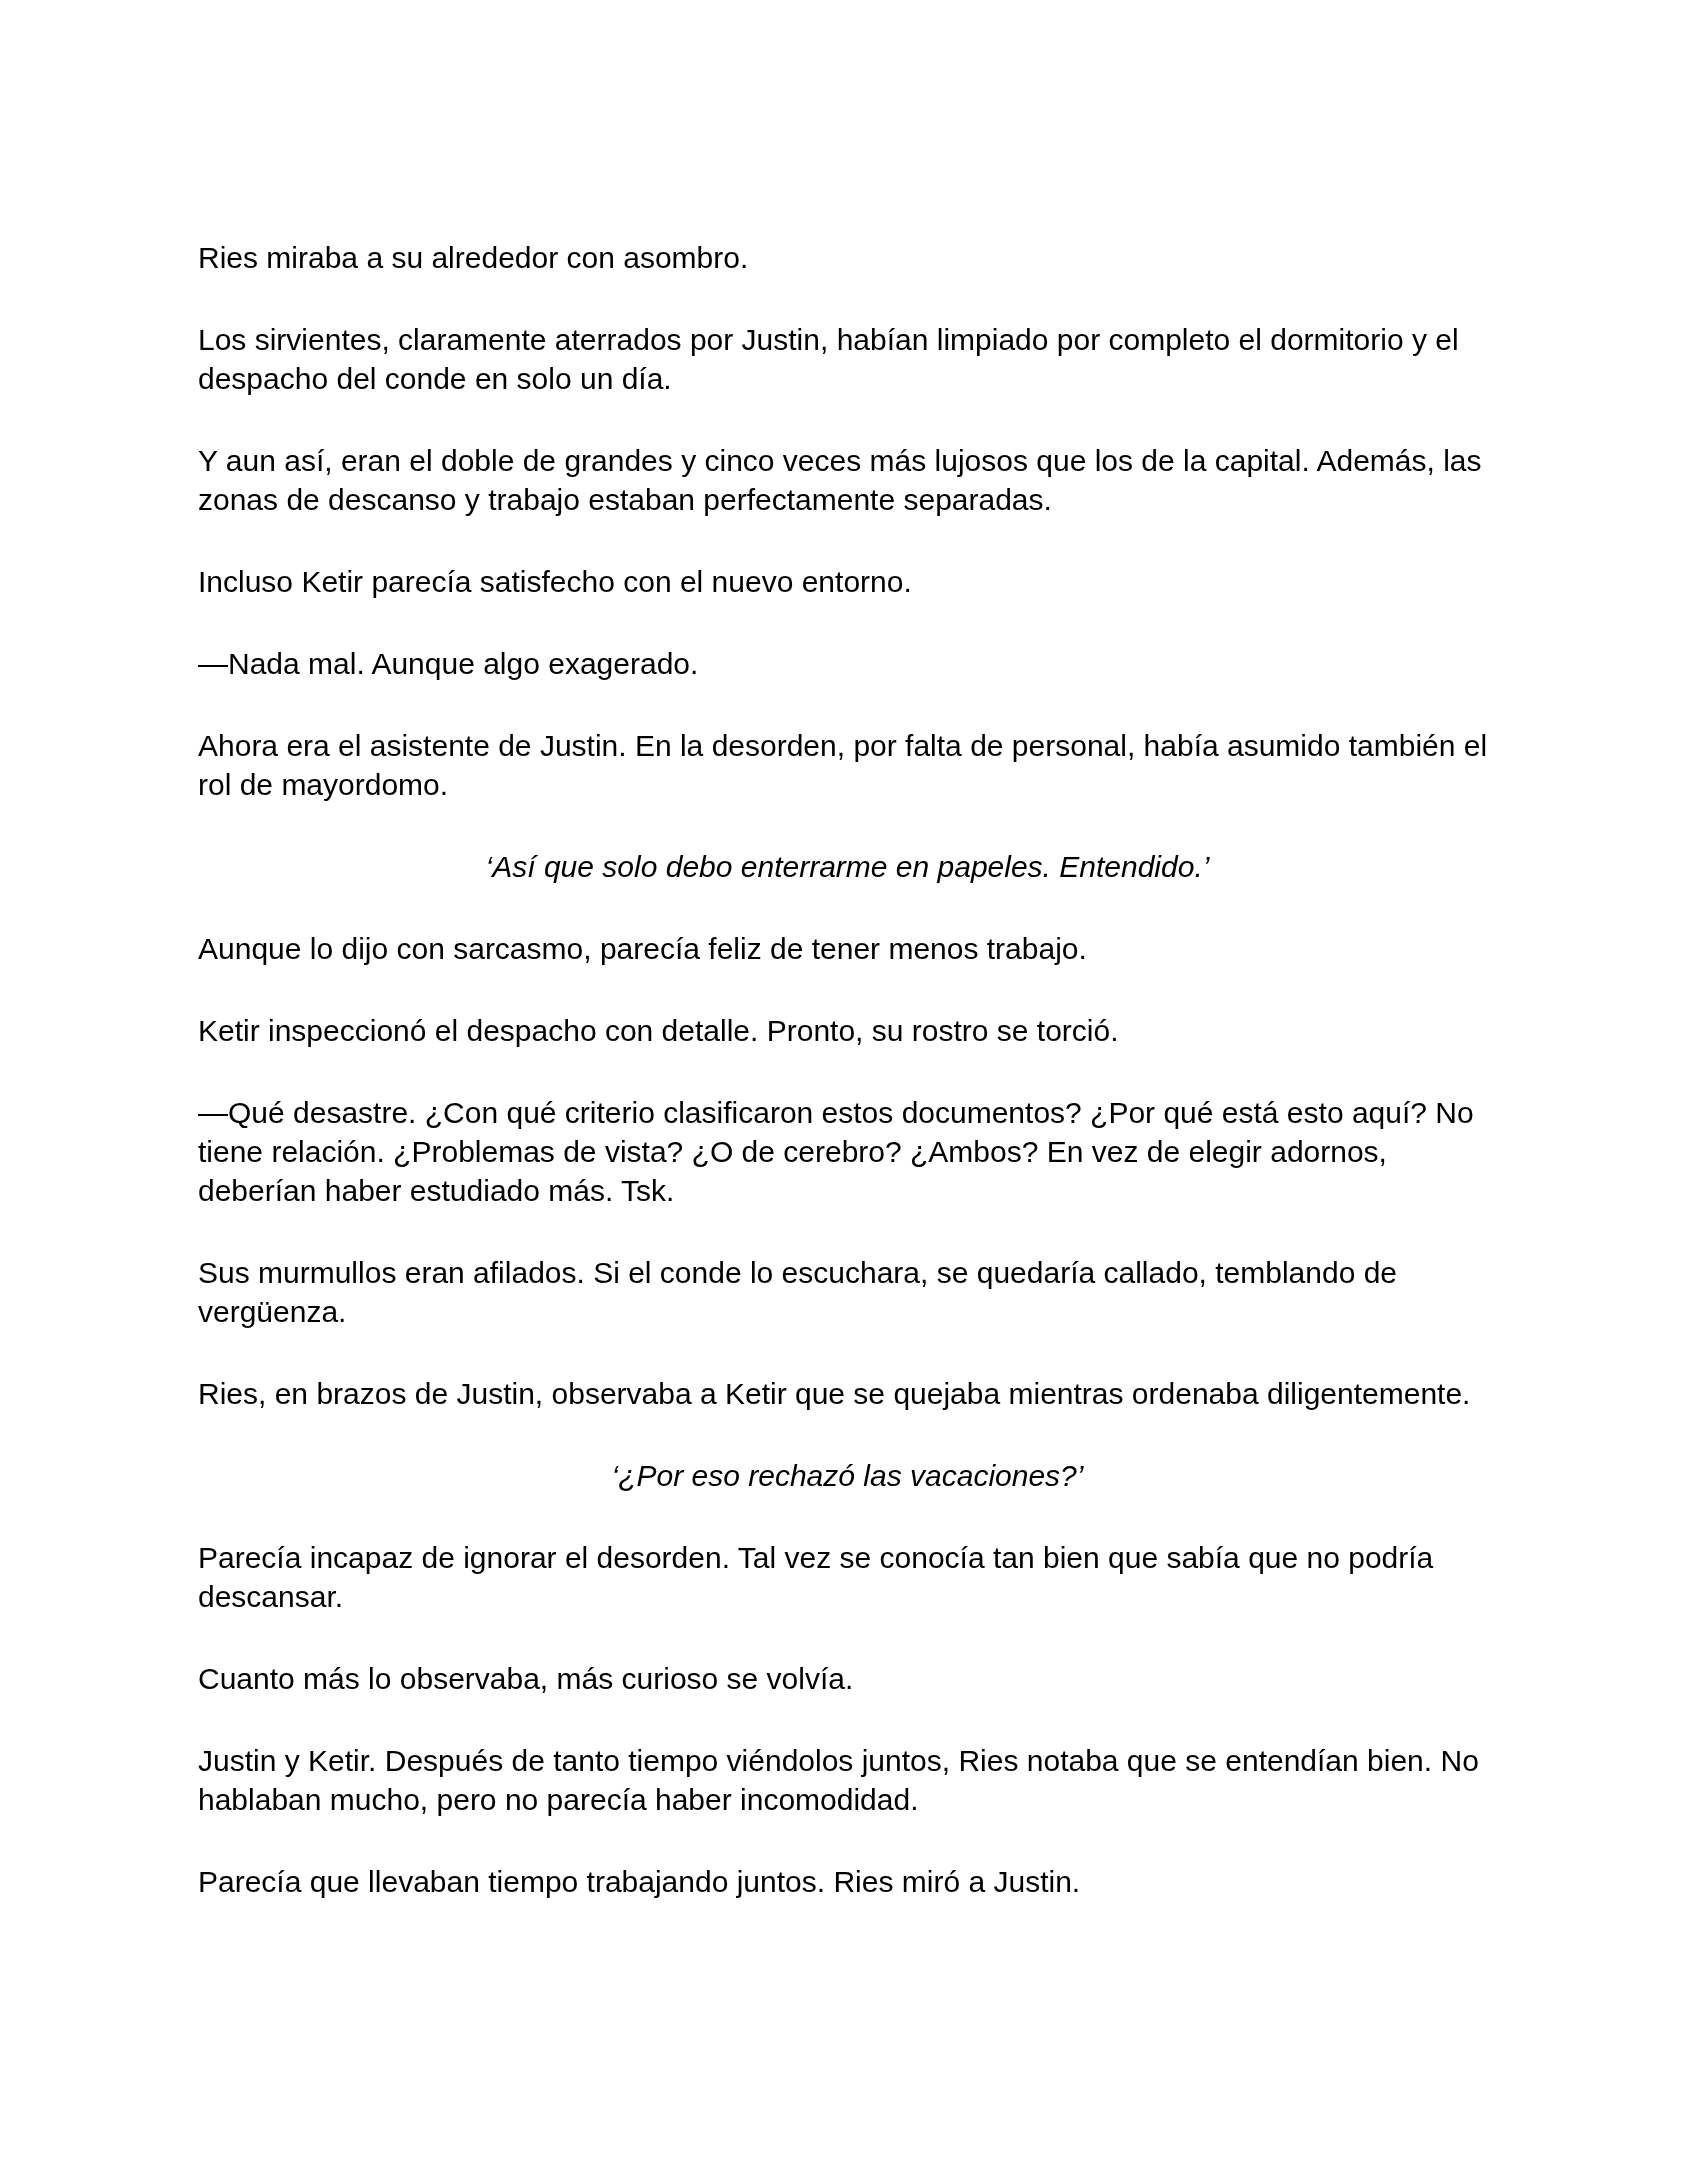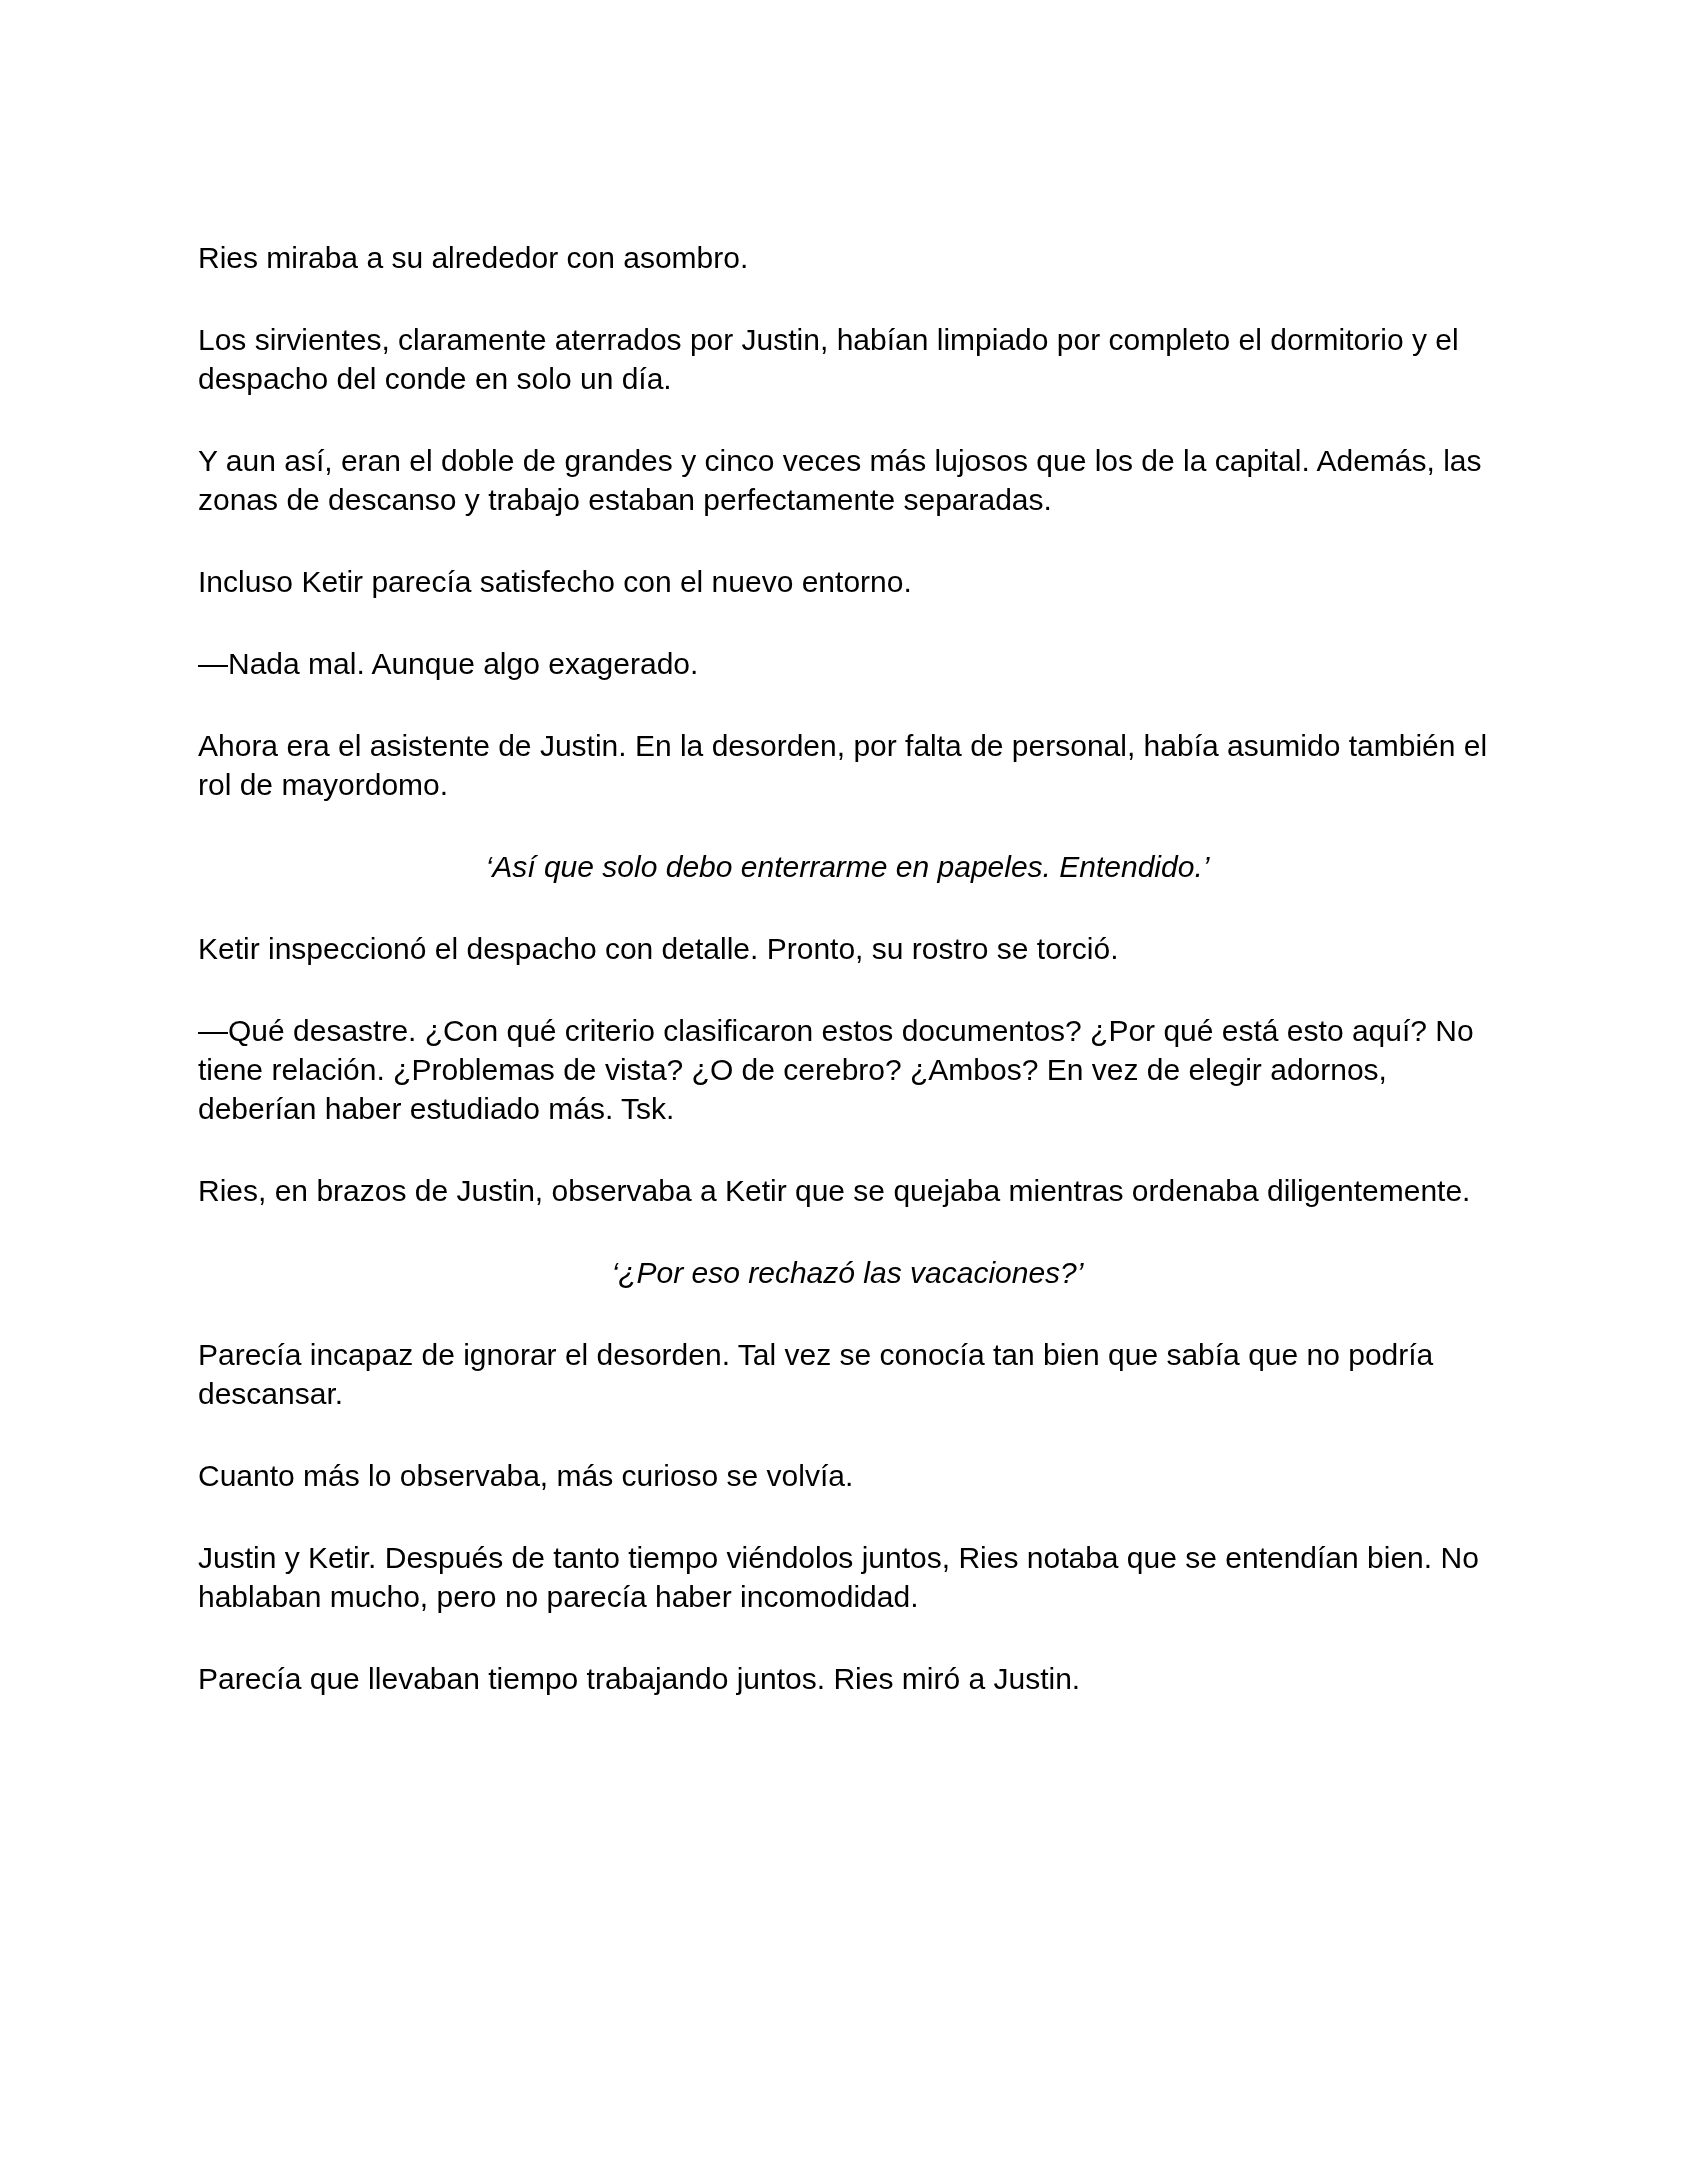--- a/index.html
+++ b/index.html
@@ -47,22 +47,24 @@
 
 <div class="page">
   <div class="text-block" style="color: rgb(0, 0, 0);">
       <p>Ries miraba a su alrededor con asombro.</p>
       <p>Los sirvientes, claramente aterrados por Justin, habían limpiado por completo el dormitorio y el despacho del conde en solo un día.</p>
       <p>Y aun así, eran el doble de grandes y cinco veces más lujosos que los de la capital. Además, las zonas de descanso y trabajo estaban perfectamente separadas.</p>
       <p>Incluso Ketir parecía satisfecho con el nuevo entorno.</p>
       <p>—Nada mal. Aunque algo exagerado.</p>
       <p>Ahora era el asistente de Justin. En la desorden, por falta de personal, había asumido también el rol de mayordomo.</p>
       <p class="italic">‘Así que solo debo enterrarme en papeles. Entendido.’</p>
+      <p>Aunque lo dijo con sarcasmo, parecía feliz de tener menos trabajo.</p>
       <p>Ketir inspeccionó el despacho con detalle. Pronto, su rostro se torció.</p>
       <p>—Qué desastre. ¿Con qué criterio clasificaron estos documentos? ¿Por qué está esto aquí? No tiene relación. ¿Problemas de vista? ¿O de cerebro? ¿Ambos? En vez de elegir adornos, deberían haber estudiado más. Tsk.</p>
+      <p>Sus murmullos eran afilados. Si el conde lo escuchara, se quedaría callado, temblando de vergüenza.</p>
       <p>Ries, en brazos de Justin, observaba a Ketir que se quejaba mientras ordenaba diligentemente.</p>
       <p class="italic">‘¿Por eso rechazó las vacaciones?’</p>
       <p>Parecía incapaz de ignorar el desorden. Tal vez se conocía tan bien que sabía que no podría descansar.</p>
       <p>Cuanto más lo observaba, más curioso se volvía.</p>
       <p>Justin y Ketir. Después de tanto tiempo viéndolos juntos, Ries notaba que se entendían bien. No hablaban mucho, pero no parecía haber incomodidad.</p>
       <p>Parecía que llevaban tiempo trabajando juntos. Ries miró a Justin.</p>
     </div>
 </div>
 
 

